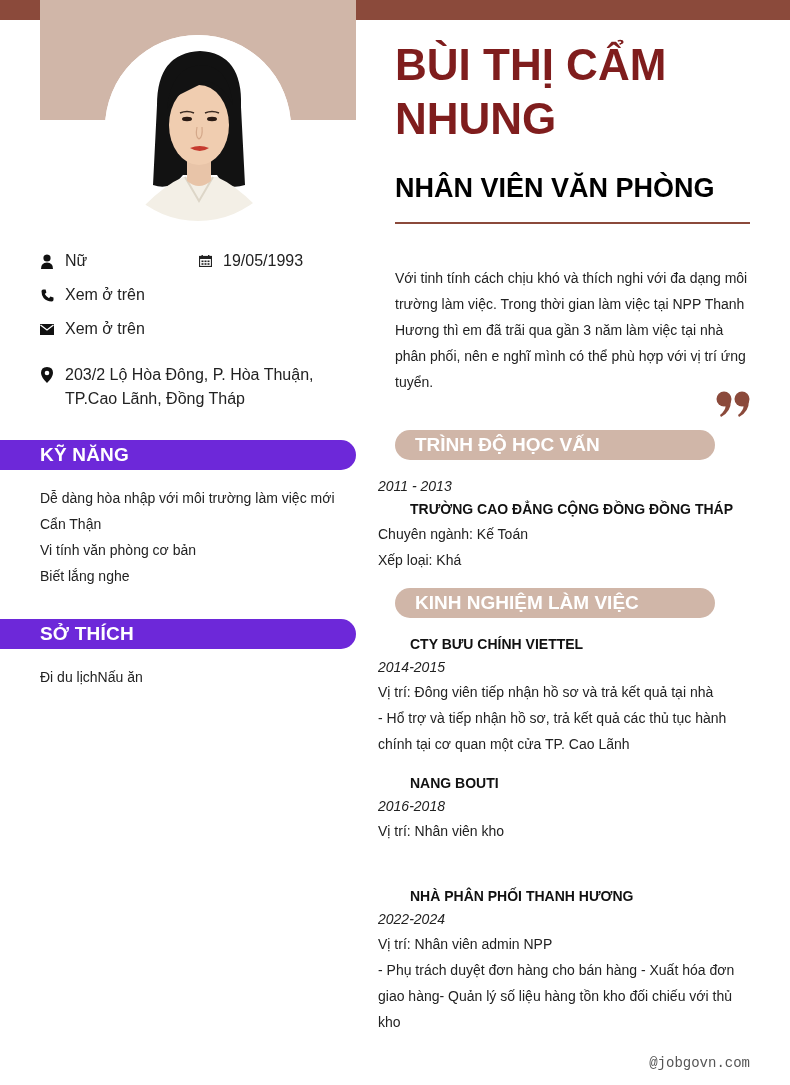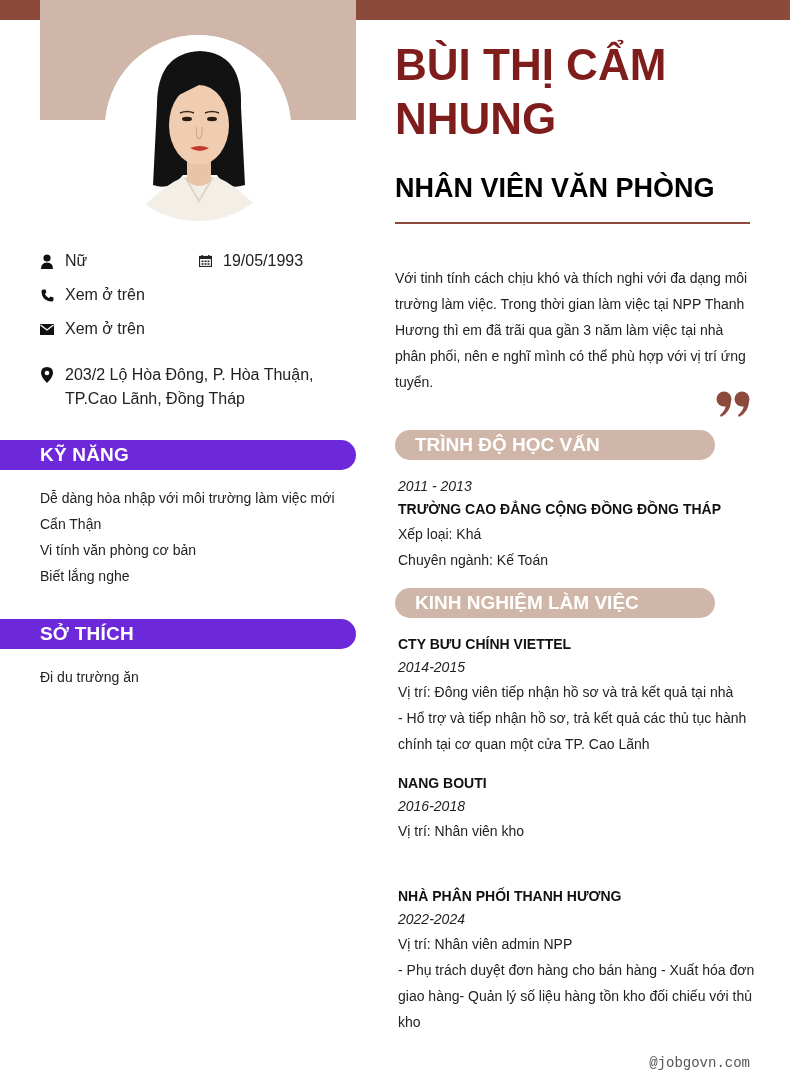--- a/index.html
+++ b/index.html
@@ -24,24 +24,24 @@
 
   .list-text { position: absolute; left: 40px; font-size: 14px; line-height: 26px; color: #222; }
 
   
   .name { position: absolute; left: 395px; top: 38px; width: 360px; font-size: 44px; line-height: 54px; font-weight: bold; color: #7f1d1d; }
   .job-title { position: absolute; left: 395px; top: 170px; font-size: 27px; line-height: 36px; font-weight: bold; color: #000; }
   .title-rule { position: absolute; left: 395px; top: 222px; width: 355px; height: 2px; background: #8b4a3b; }
   .summary { position: absolute; left: 395px; top: 265px; width: 360px; font-size: 14px; line-height: 26px; color: #222; }
   .quote-icon { position: absolute; left: 716px; top: 390px; width: 36px; height: 28px; }
 
-  .block { position: absolute; left: 398px; width: 360px; font-size: 14px; color: #222; }
+  .block { position: absolute; left: 378px; width: 360px; font-size: 14px; color: #222; }
   .block .line { line-height: 26px; }
   .block .period { font-style: italic; line-height: 23px; }
-  .block .org { font-weight: bold; line-height: 23px; color: #111; }
+  .block .org { font-weight: bold; line-height: 23px; color: #111; margin-left: 32px; }
   .block .para { line-height: 26px; }
 
   .watermark { position: absolute; right: 40px; top: 1055px; font-family: "Liberation Mono", "DejaVu Sans Mono", monospace; font-size: 14px; color: #555; }
 </style>
 </head>
 <body>
 
 <div class="top-bar"></div>
 <div class="beige-panel"></div>
 
@@ -132,21 +132,21 @@
 <div class="list-text" style="top:485px;">
   <div>Dễ dàng hòa nhập với môi trường làm việc mới</div>
   <div>Cẩn Thận</div>
   <div>Vi tính văn phòng cơ bản</div>
   <div>Biết lắng nghe</div>
 </div>
 
 <div class="left-bar" style="top:619px;">
   <span>SỞ THÍCH</span>
 </div>
-<div class="list-text" style="top:664px;">Đi du trường ăn</div>
+<div class="list-text" style="top:664px;">Đi du lịchNấu ăn</div>
 
 <div class="name">BÙI THỊ CẨM NHUNG</div>
 <div class="job-title">NHÂN VIÊN VĂN PHÒNG</div>
 <div class="title-rule"></div>
 
 <div class="summary">Với tinh tính cách chịu khó và thích nghi với đa dạng môi trường làm việc. Trong thời gian làm việc tại NPP Thanh Hương thì em đã trãi qua gần 3 năm làm việc tại nhà phân phối, nên e nghĩ mình có thể phù hợp với vị trí ứng tuyển.</div>
 <svg class="quote-icon" viewBox="0 0 36 28">
   <g fill="#8b4a3b">
     <circle cx="8" cy="9" r="7.5"></circle>
     <path d="M15 10 Q15 22 5 27 L4 25 Q10 20 9.5 15 Z"></path>
@@ -154,22 +154,22 @@
     <path d="M33 10 Q33 22 23 27 L22 25 Q28 20 27.5 15 Z"></path>
   </g>
 </svg>
 
 <div class="right-bar" style="top:430px;">
   <span>TRÌNH ĐỘ HỌC VẤN</span>
 </div>
 <div class="block" style="top:475px;">
   <div class="period">2011 - 2013</div>
   <div class="org">TRƯỜNG CAO ĐẲNG CỘNG ĐỒNG ĐỒNG THÁP</div>
+  <div class="line">Chuyên ngành: Kế Toán</div>
   <div class="line">Xếp loại: Khá</div>
-  <div class="line">Chuyên ngành: Kế Toán</div>
 </div>
 
 <div class="right-bar" style="top:588px;">
   <span>KINH NGHIỆM LÀM VIỆC</span>
 </div>
 
 <div class="block" style="top:633px;">
   <div class="org">CTY BƯU CHÍNH VIETTEL</div>
   <div class="period">2014-2015</div>
   <div class="line">Vị trí: Đông viên tiếp nhận hồ sơ và trả kết quả tại nhà</div>

